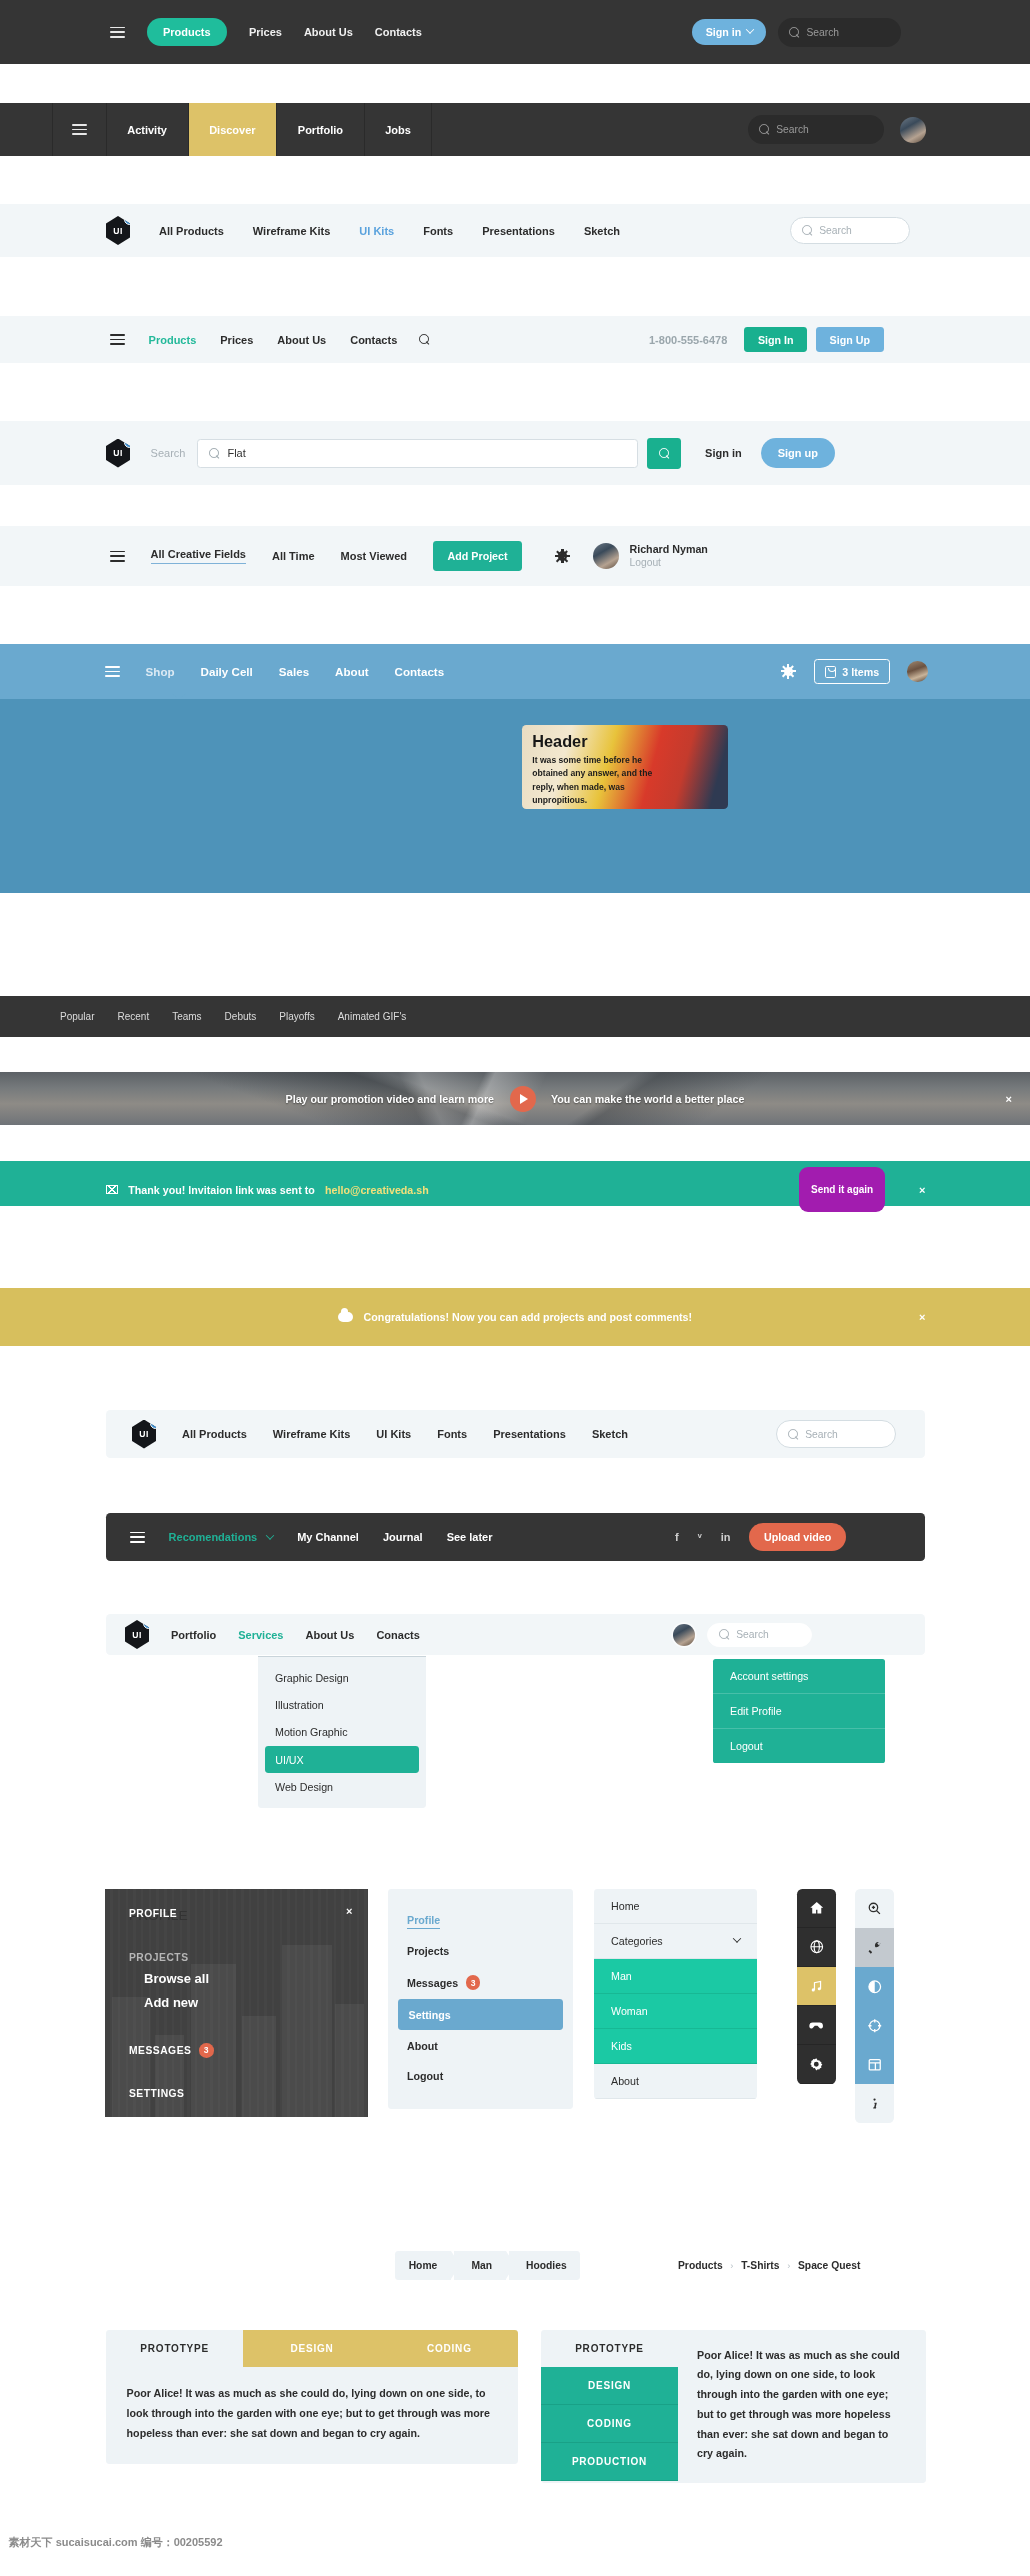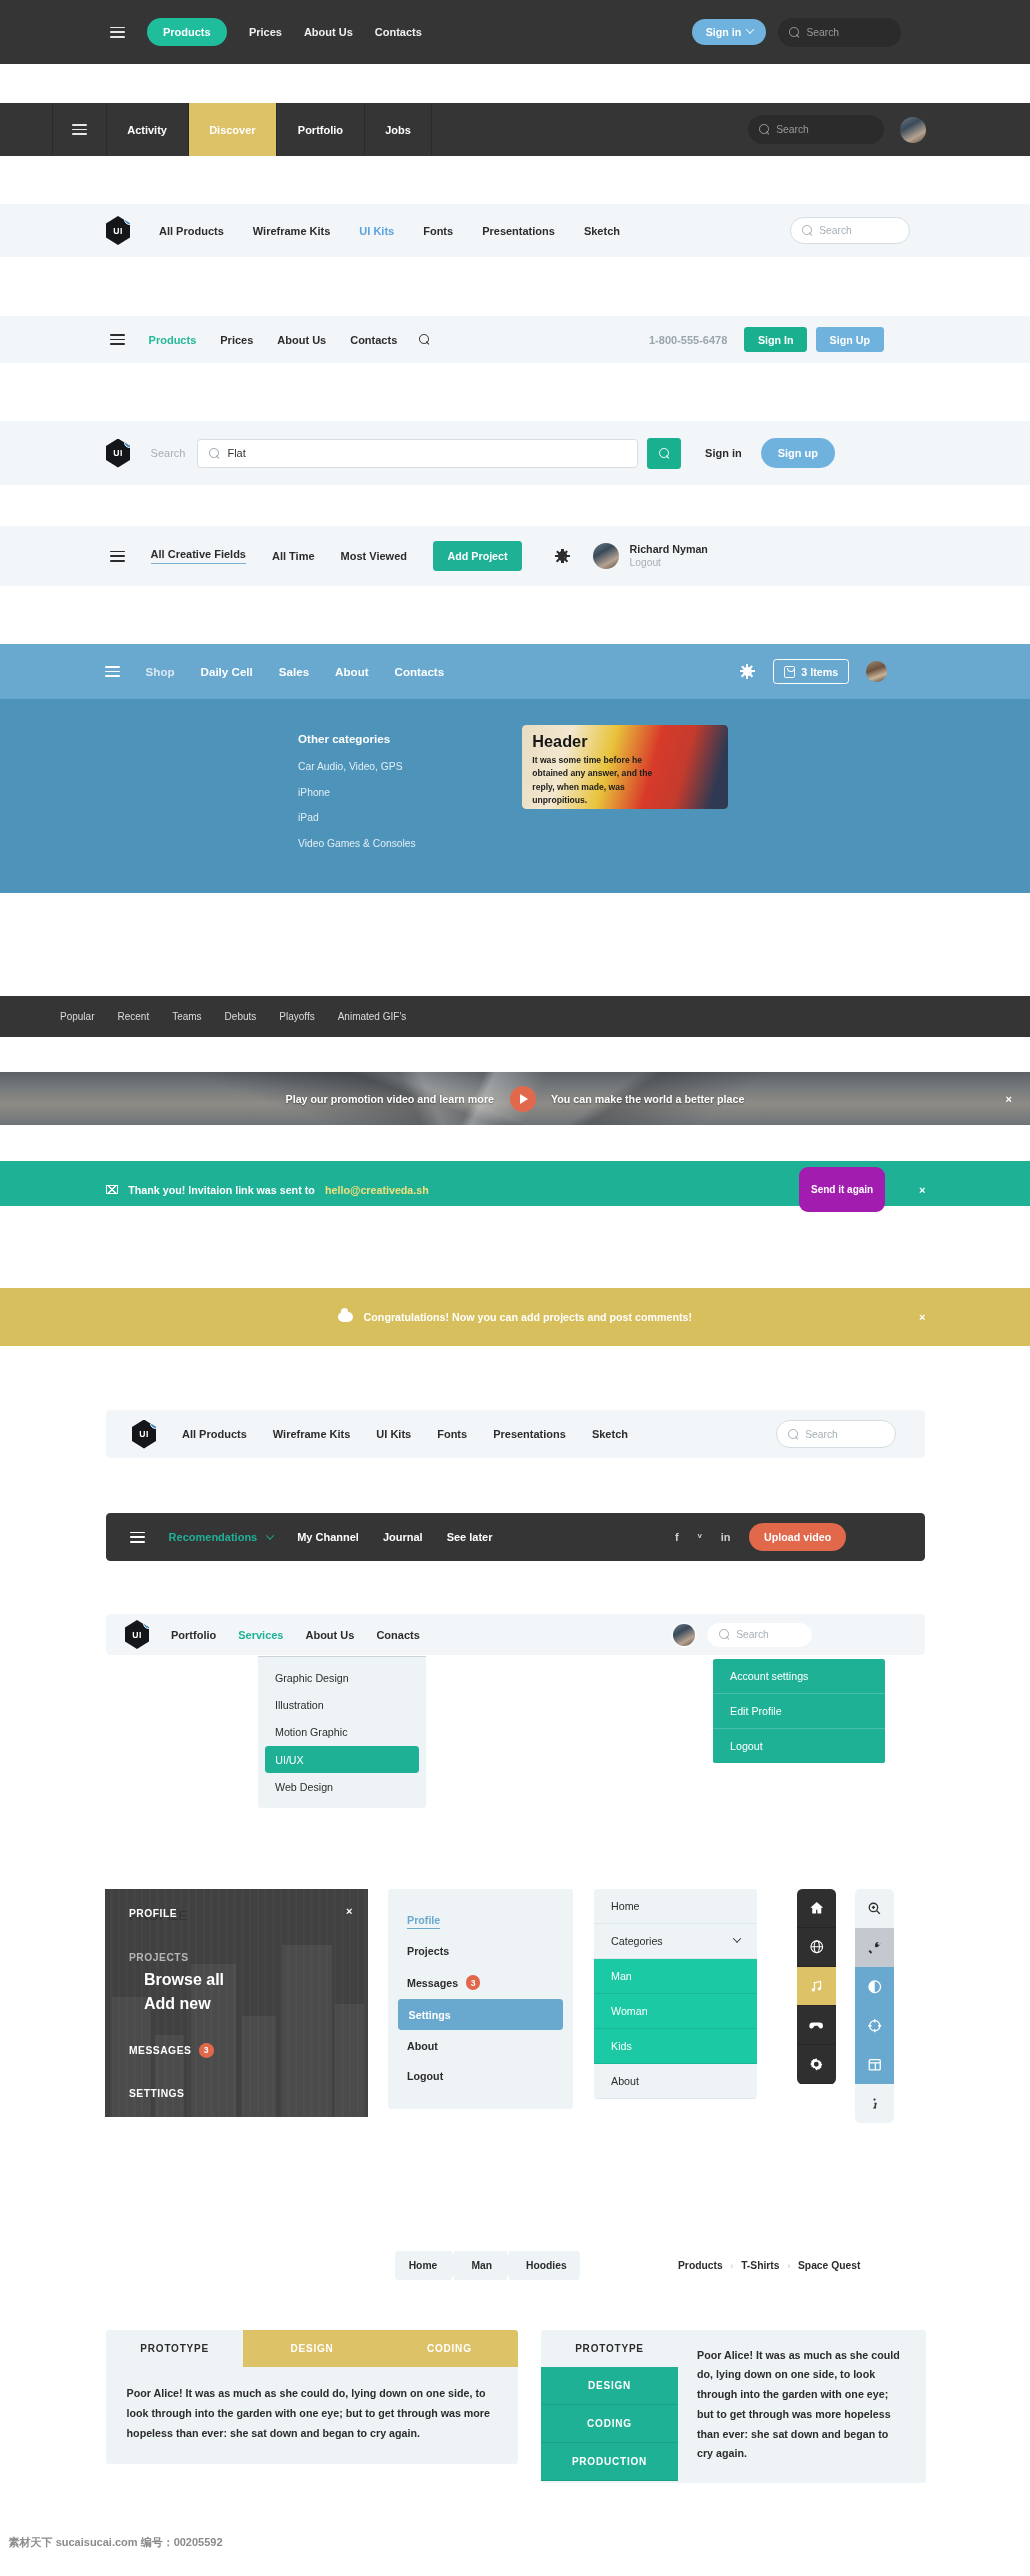--- a/index.html
+++ b/index.html
@@ -205,21 +205,21 @@
   .panelA { left:105px; top:1889px; width:263px; height:228px; overflow:hidden;
             background:#3a3a3a; }
   .panelA .city { position:absolute; inset:0; opacity:.5;
      background:
        linear-gradient(to top, rgba(255,255,255,.07) 0 100%),
        repeating-linear-gradient(90deg, transparent 0 5.2px, rgba(255,255,255,.05) 5.2px 7.7px);
   }
   .panelA .bld{position:absolute;bottom:0;background:rgba(255,255,255,.055);}
   .panelA .lab { position:relative; color:#fff; font-size:10.3px; font-weight:700; letter-spacing:0.5px;}
   .panelA .dim { color:#b6b6b6; }
-  .panelA .sub { color:#fff; font-size:16px; font-weight:700; }
+  .panelA .sub { color:#fff; font-size:13px; font-weight:700; }
   .badge-o{background:#e2684c;color:#fff;border-radius:50%;width:14.6px;height:14.6px;font-size:8.6px;
     display:inline-flex;align-items:center;justify-content:center;font-weight:700;margin-left:7.7px;}
 
   .panelB { left:388px; top:1889px; width:185px; background:#eef3f6; border-radius:3.4px; padding:15.5px 0 17px; }
   .panelB .it { font-size:10.7px; color:#2c2c2c; padding:9.4px 19px; font-weight:600;}
   .panelB .it.link { color:#6aa9cf; }
   .panelB .it.link span{ border-bottom:1.3px solid #6aa9cf; padding-bottom:1.7px;}
   .panelB .it.active { background:#6aa9cf; color:#fff; border-radius:3.4px; margin:0 10.3px; padding:9.4px 10.3px;}
 
   .panelC { left:594px; top:1889px; width:163px; border-radius:3.4px; overflow:hidden;}
@@ -404,42 +404,35 @@
     <span class="burger" style="color:#fff">
         <i></i>
         <i></i>
         <i></i>
       </span>
     <span class="nav dim">Shop</span>
     <span class="nav">Daily Cell</span>
     <span class="nav">Sales</span>
     <span class="nav">About</span>
     <span class="nav">Contacts</span>
-    <div class="row" style="position:absolute;left:741px">
+    <div class="row" style="position:absolute;left:782px">
       <span class="gear" style="color:#fff">
           <i></i>
           <u></u>
           <s></s>
         </span>
       <span class="cart-btn" style="margin-left:19px">
         <span class="bag"></span>
         <span>3 Items</span>
       </span>
       <span class="avatar brown" style="margin-left:17px"></span>
     </div>
   </div>
   <div class="drop">
     <span class="notch"></span>
-    <div style="position:absolute;left:298px;top:33px;width:163px">
-      <div class="cat-h">Other categories</div>
-      <a class="cat-i">Car Audio, Video, GPS</a>
-      <a class="cat-i">iPhone</a>
-      <a class="cat-i">iPad</a>
-      <a class="cat-i">Video Games &amp; Consoles</a>
-    </div>
     <div class="promo" style="left:522px;top:26px;width:206px;height:84px">
       <div class="ph">Header</div>
       <div class="pt">It was some time before he obtained any answer, and the reply, when made, was unpropitious.</div>
     </div>
   </div>
 </div>
 
 <div class="sec8 abs row" style="padding-left:60px">
   <a href="#" style="margin-left:0">Popular</a>
   <a href="#">Recent</a>

